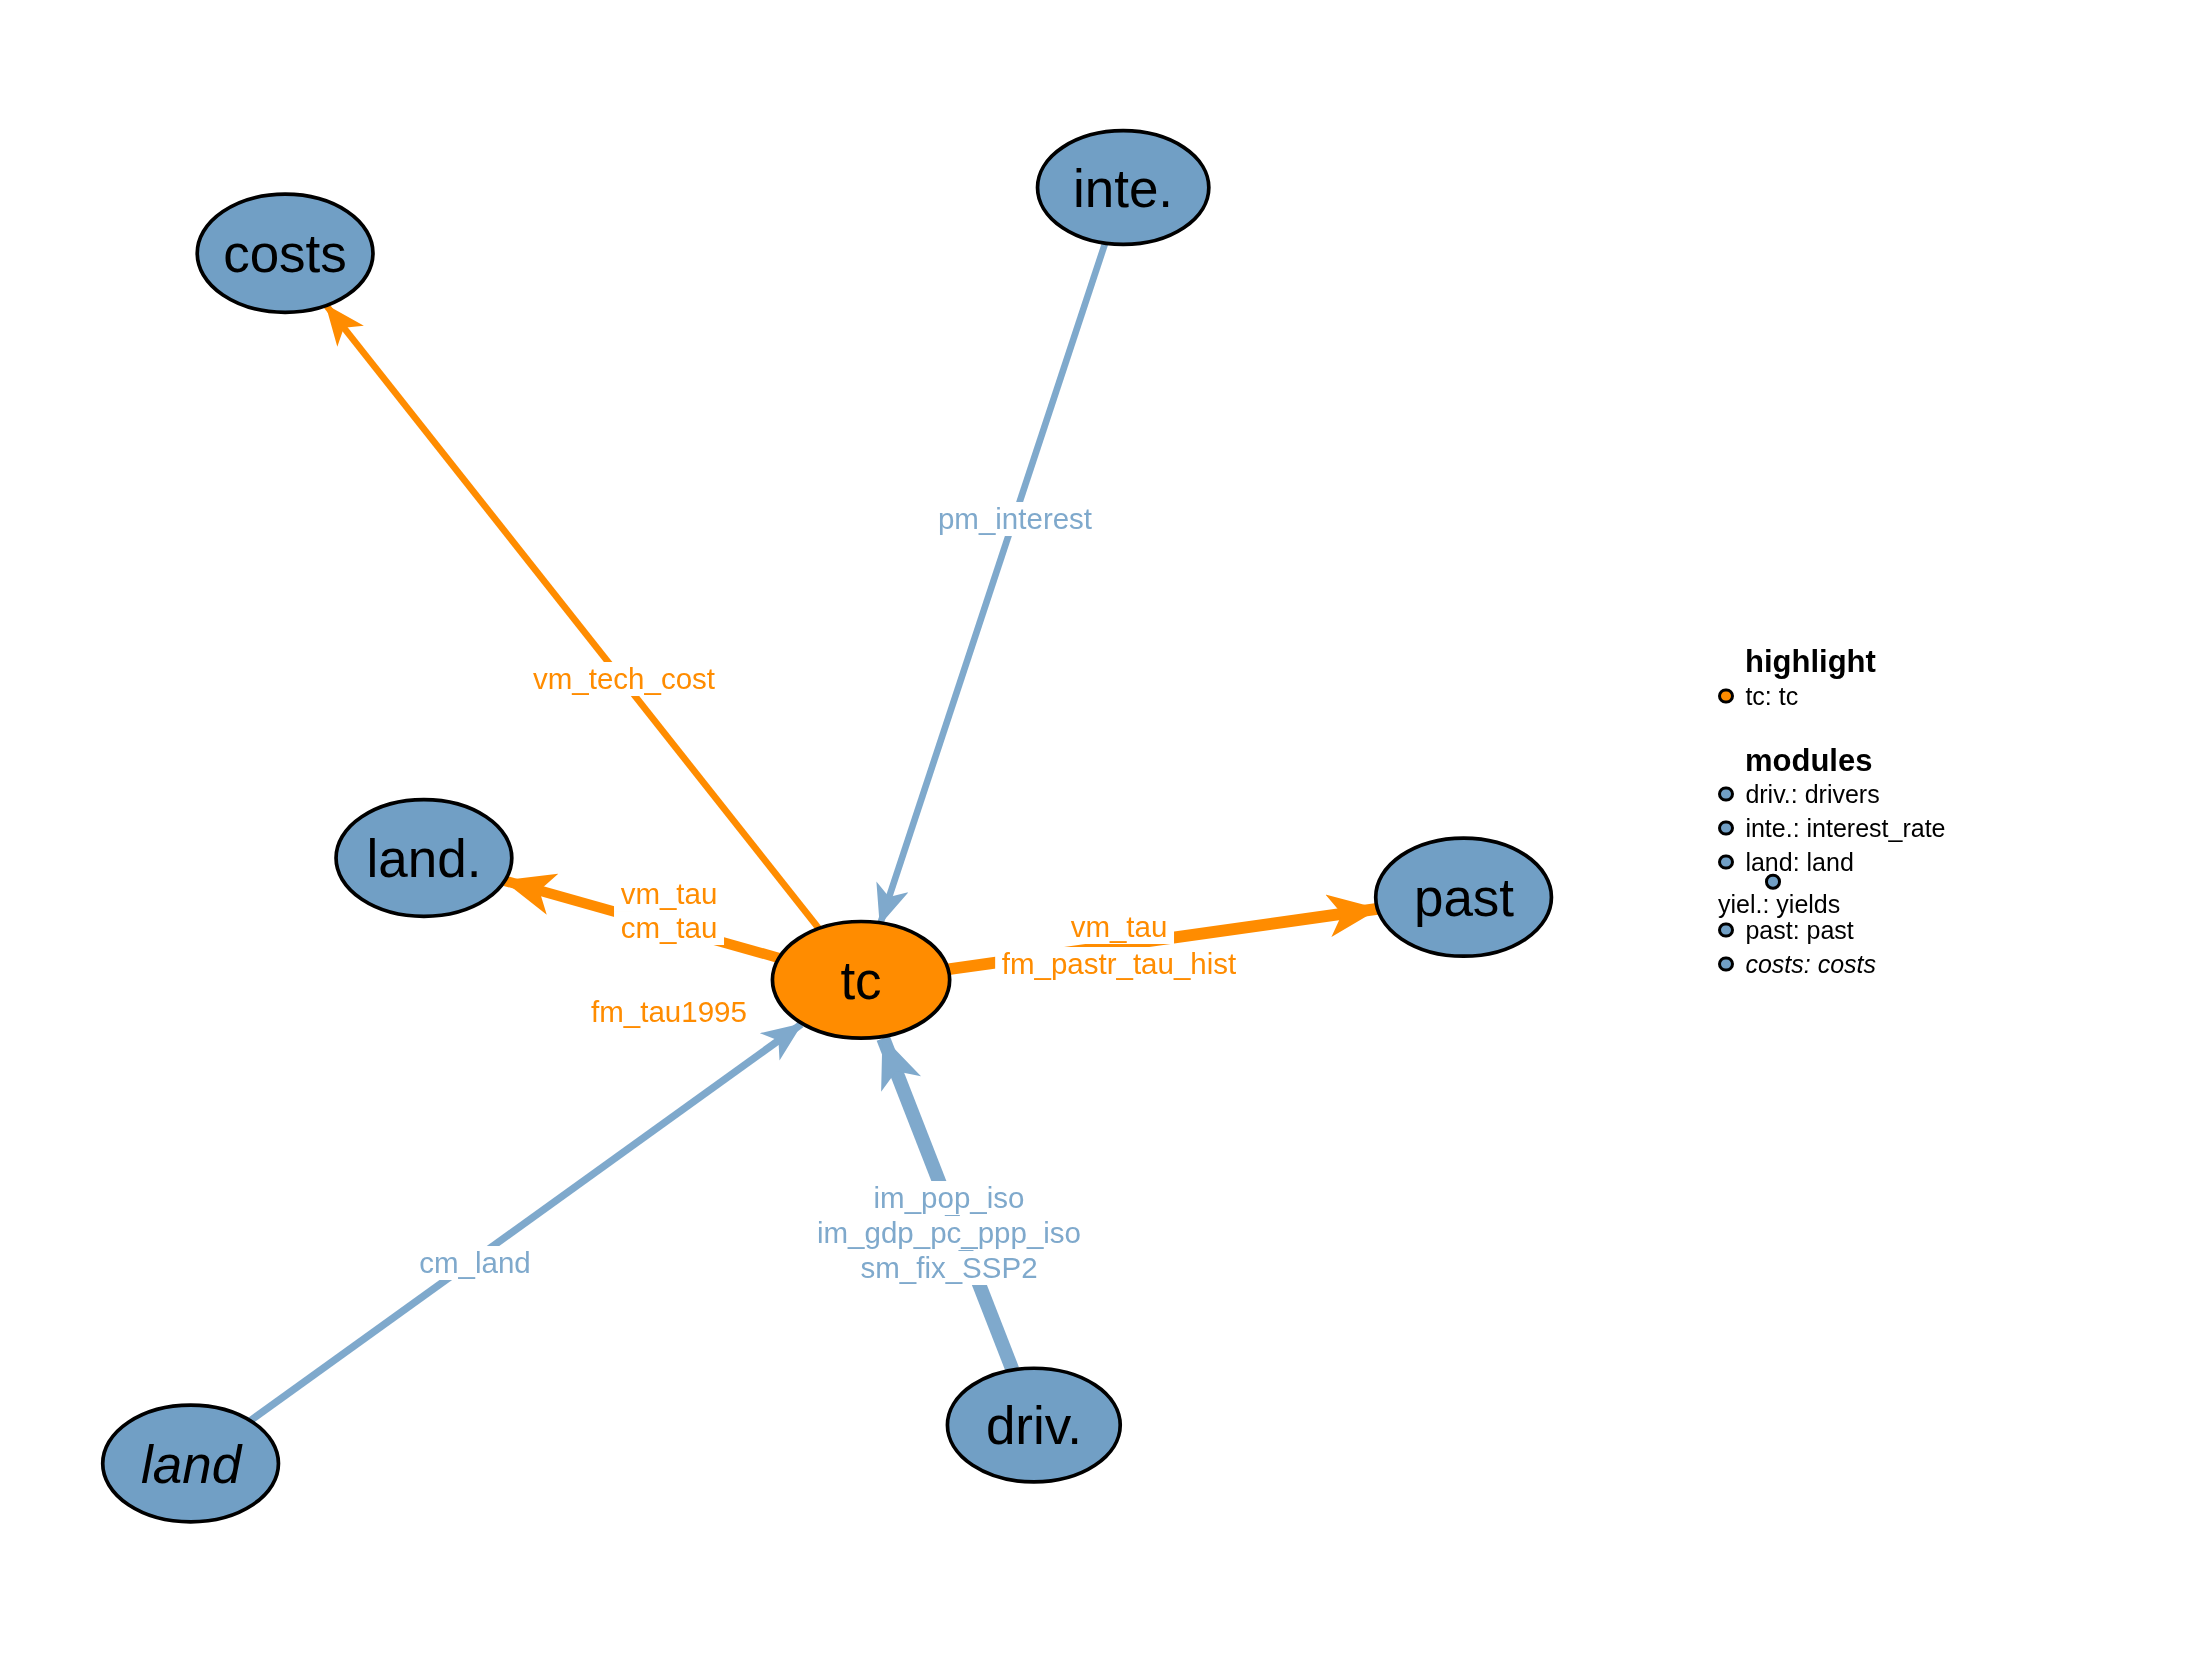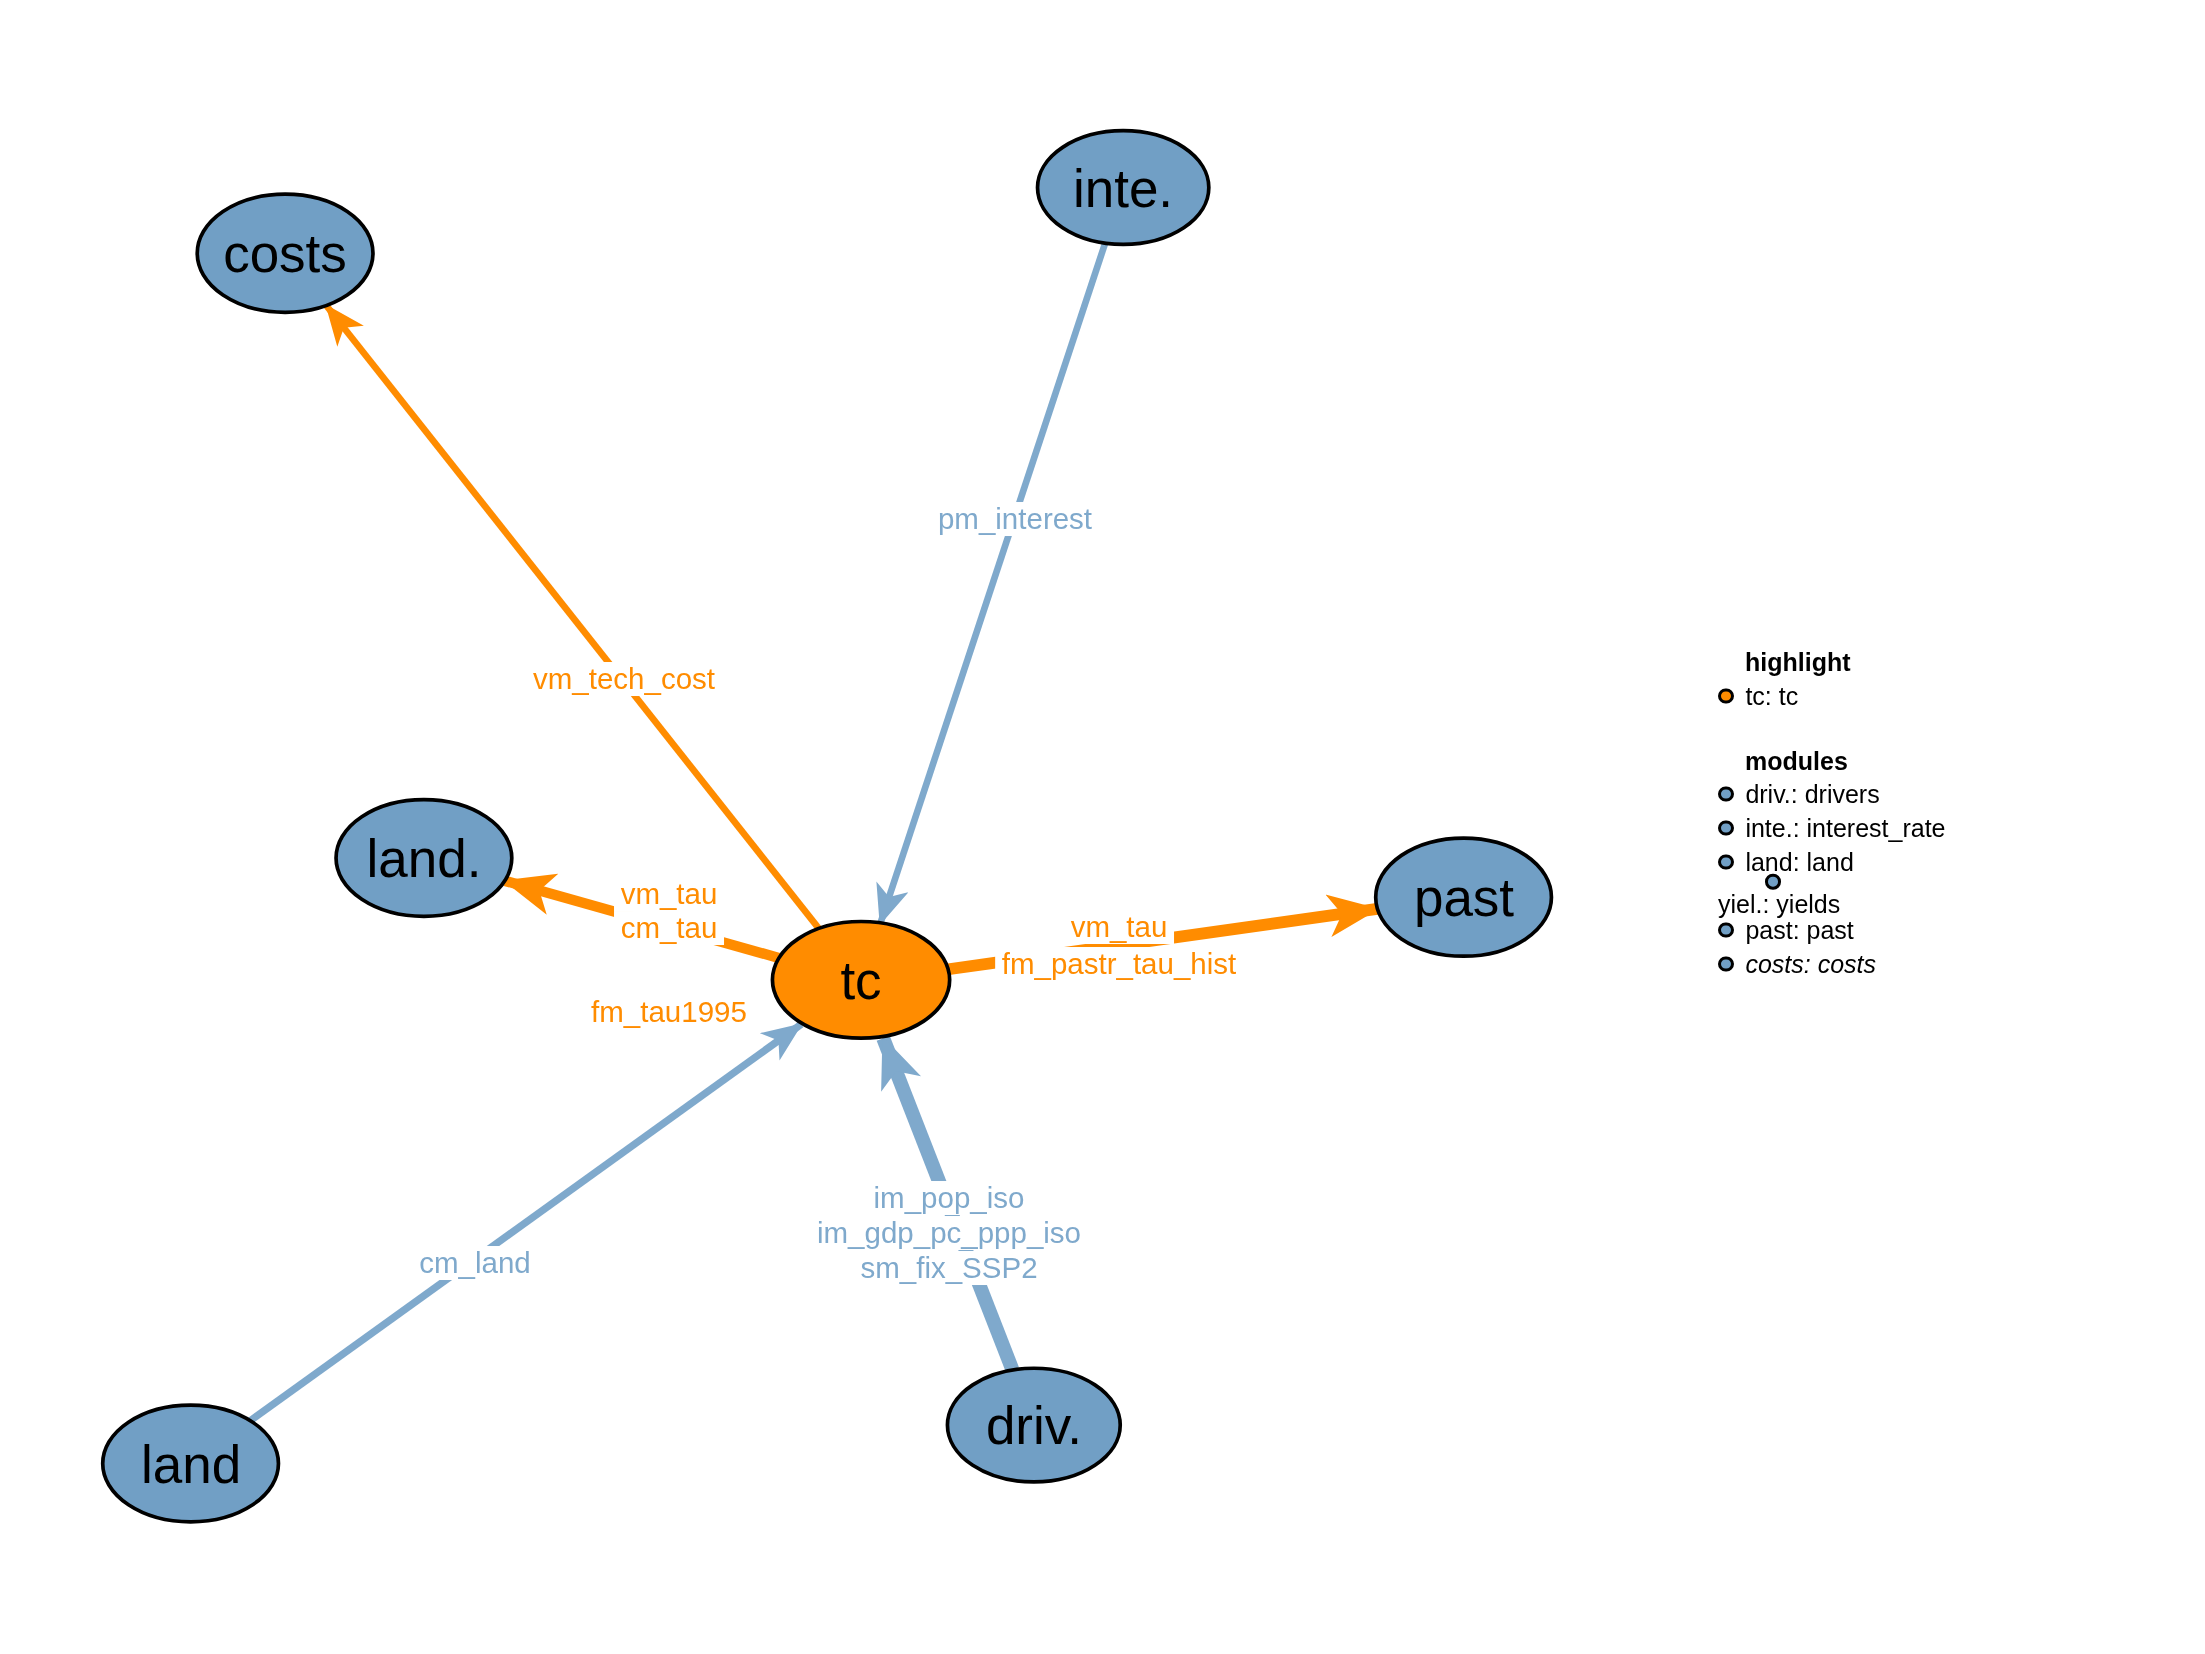--- a/index.html
+++ b/index.html
@@ -34,21 +34,21 @@
   .edge-label{
     position:absolute;transform:translate(-50%,-50%);
     font-size:29.5px;line-height:1.05;background:var(--background,#fff);
     padding:1.5px 6.6px;white-space:nowrap;
   }
   .edge-label.orange{color:var(--orange);}
   .edge-label.blue{color:var(--edge-blue);}
 
   .legend-header{
     position:absolute;transform:translateY(-50%);
-    font-size:25px;font-weight:bold;color:#000;white-space:nowrap;
+    font-size:31px;font-weight:bold;color:#000;white-space:nowrap;
   }
   .legend-row{
     position:absolute;transform:translateY(-50%);
     display:flex;align-items:center;white-space:nowrap;
   }
   .legend-dot{
     width:9.6px;height:9.6px;border-radius:50%;
     border:3px solid var(--node-border);
     margin-right:11.8px;flex:none;
   }
@@ -108,21 +108,21 @@
 
   <div class="edge-label blue" style="left:949px;top:1198px;">im_pop_iso</div>
   <div class="edge-label blue" style="left:949px;top:1233px;">im_gdp_pc_ppp_iso</div>
   <div class="edge-label blue" style="left:949px;top:1268px;">sm_fix_SSP2</div>
 
   <div class="node-label" style="left:285px;top:253px;">costs</div>
   <div class="node-label" style="left:1123px;top:188px;">inte.</div>
   <div class="node-label" style="left:424px;top:858px;">land.</div>
   <div class="node-label" style="left:861px;top:980px;">tc</div>
   <div class="node-label" style="left:1464px;top:897px;">past</div>
-  <div class="node-label" style="left:191px;top:1464px;">land</div>
+  <div class="node-label" style="left:191px;top:1464px;font-style:italic;">land</div>
   <div class="node-label" style="left:1034px;top:1425px;">driv.</div>
 
   <div>
     <div class="legend-header" style="left:1745px;top:662px;">highlight</div>
 
     <div class="legend-row" style="left:1718px;top:696px;">
       <span class="legend-dot orange"></span>
       <span class="legend-label">tc: tc</span>
     </div>
 

